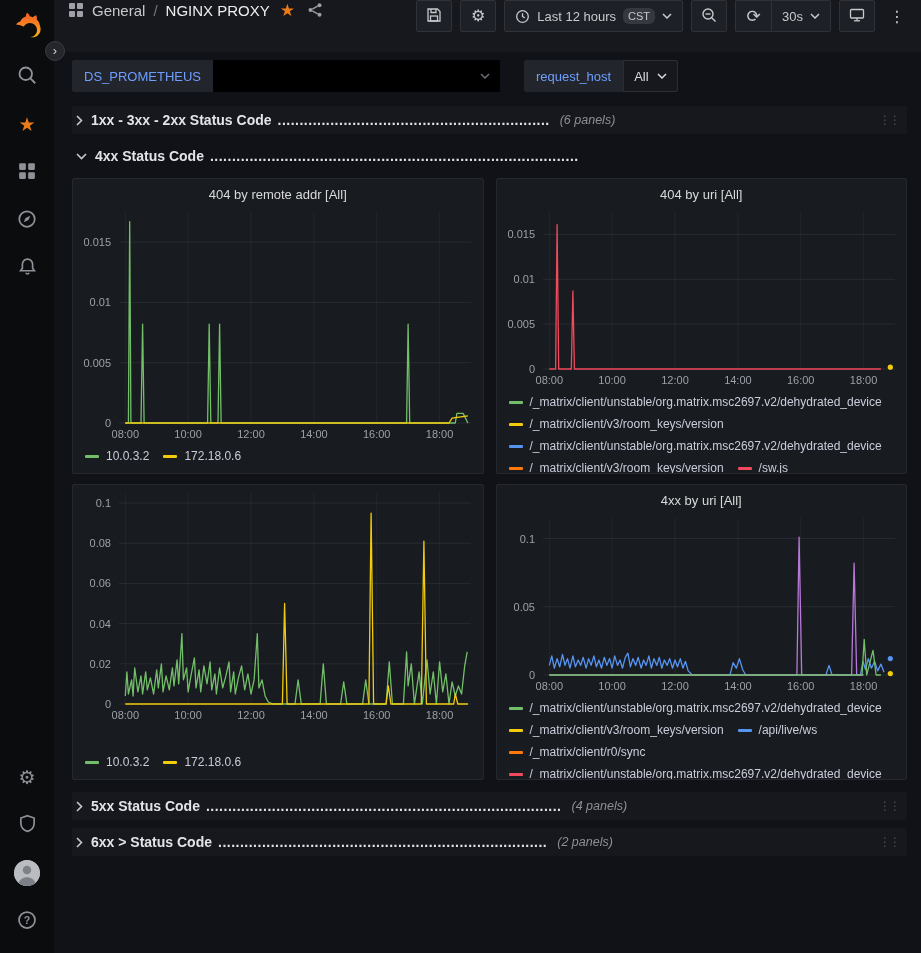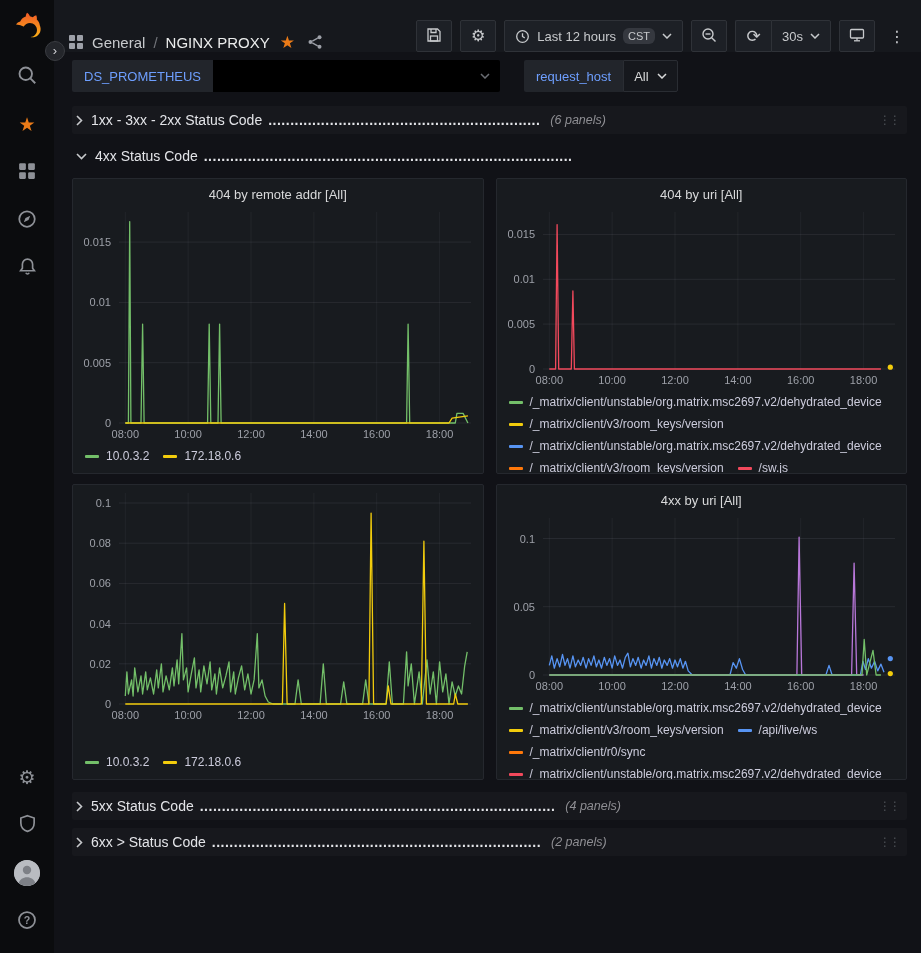--- a/index.html
+++ b/index.html
@@ -22,21 +22,21 @@
     align-items:center;justify-content:center;overflow:hidden}
 
   
   .expand-btn{position:absolute;left:45px;top:41px;width:20px;height:20px;border-radius:50%;
     background:#24262b;border:1px solid #3a3c41;color:#d0d2d6;font-size:13px;line-height:1;
     display:flex;align-items:center;justify-content:center;cursor:pointer;z-index:6;padding-bottom:2px}
 
   
   .main{flex:1;display:flex;flex-direction:column;min-width:0}
 
-  .topbar{height:52px;background:#16181d;display:flex;align-items:flex-end;
+  .topbar{height:52px;background:#16181d;display:flex;align-items:flex-start;
     justify-content:space-between;padding:0 10px 0 14px;flex-shrink:0}
   .tb-left{display:flex;align-items:center;gap:8px;color:#c7c9cc}
   .crumb-section{font-size:15px;color:#c7c9cc;cursor:pointer}
   .crumb-sep{font-size:15px;color:#73757a}
   .crumb-title{font-size:15px;color:#eceded;font-weight:500;cursor:pointer}
   .fav-star{color:#eb7b18;font-family:"DejaVu Sans",sans-serif;font-size:17px;cursor:pointer;margin-left:2px}
   .icon-plain{display:flex;align-items:center;color:#9da0a8;cursor:pointer}
   .tb-right{display:flex;align-items:center;gap:8px}
   .tb-btn{background:#1d2026;border:1px solid #2f3238;color:#c7c9cc;height:32px;border-radius:2px;
     display:flex;align-items:center;gap:7px;padding:0 10px;font-size:13px;cursor:pointer;
@@ -58,21 +58,21 @@
   .var-value{height:32px;display:flex;align-items:center;gap:8px;padding:0 10px;
     border-radius:0 2px 2px 0;cursor:pointer;color:#d8d9da}
   .var-value.redacted{background:#000;width:287px;justify-content:flex-end;color:#6a6d73}
   .var-value.normal{background:#16181d;border:1px solid #2a2d33}
 
   
   .content{flex:1;overflow:hidden;padding:4px 14px 0 18px}
   .row-head{height:28px;display:flex;align-items:center;cursor:pointer;padding:0 6px 0 4px;margin-bottom:8px}
   .row-head.collapsed{background:#17181d;border-radius:2px}
   .chev{color:#c7c9cc;margin-right:8px;display:flex;align-items:center}
-  .row-title{font-weight:400;font-size:14px;color:#e3e4e8;white-space:nowrap}
+  .row-title{font-weight:700;font-size:14px;color:#e3e4e8;white-space:nowrap}
   .row-dots{color:#e3e4e8;font-weight:700;font-size:14px;margin-left:6px;white-space:nowrap;
     overflow:hidden;letter-spacing:.5px}
   .row-count{color:#8e8e93;font-style:italic;font-size:12.5px;margin-left:10px;white-space:nowrap}
   .drag{margin-left:auto;color:#4d5056;font-size:12px;letter-spacing:-2px;cursor:grab;
     font-family:"DejaVu Sans",sans-serif;padding-right:2px}
 
   .grid{display:grid;grid-template-columns:1fr 1fr;gap:10px 12px;margin:2px 0 12px}
   .panel{background:#181b1f;border:1px solid #25282e;border-radius:2px;height:296px;
     display:flex;flex-direction:column;overflow:hidden}
   .p-title{font-size:13px;font-weight:400;color:#d8d9da;text-align:center;padding:8px 0 2px;

